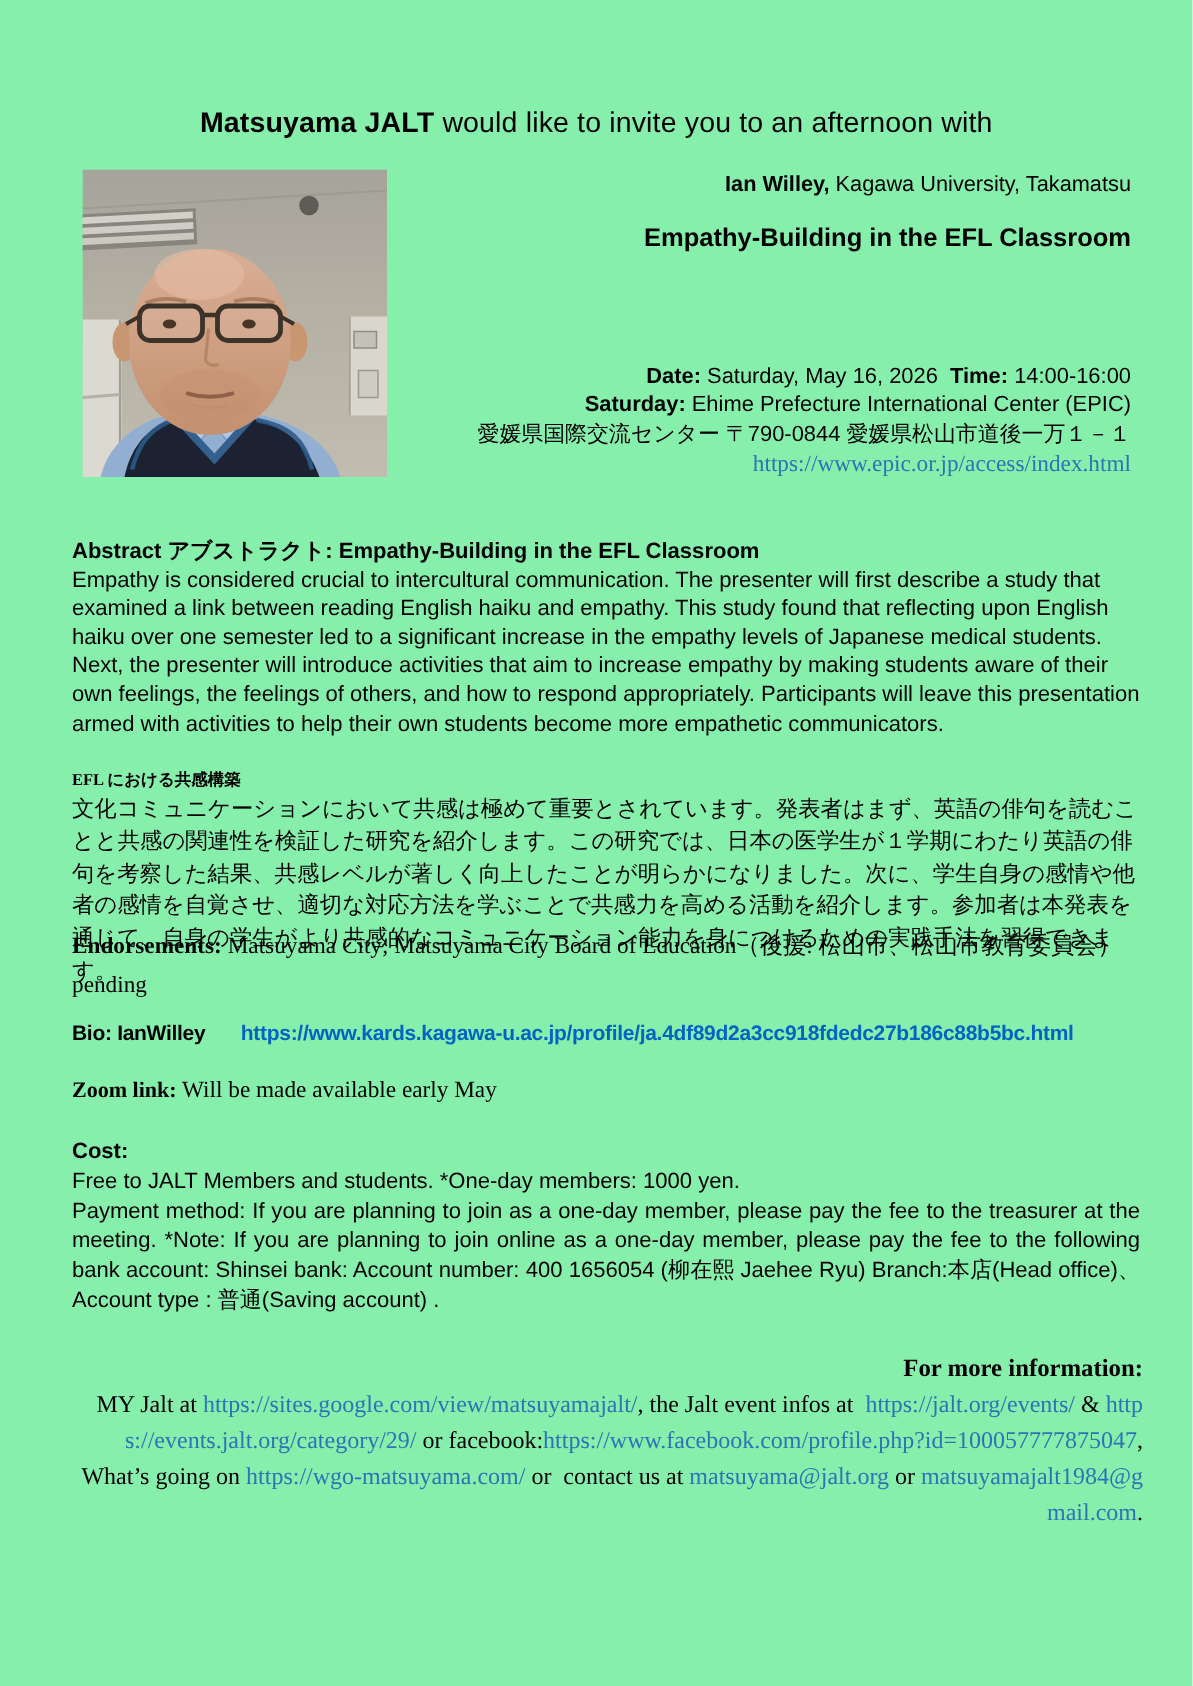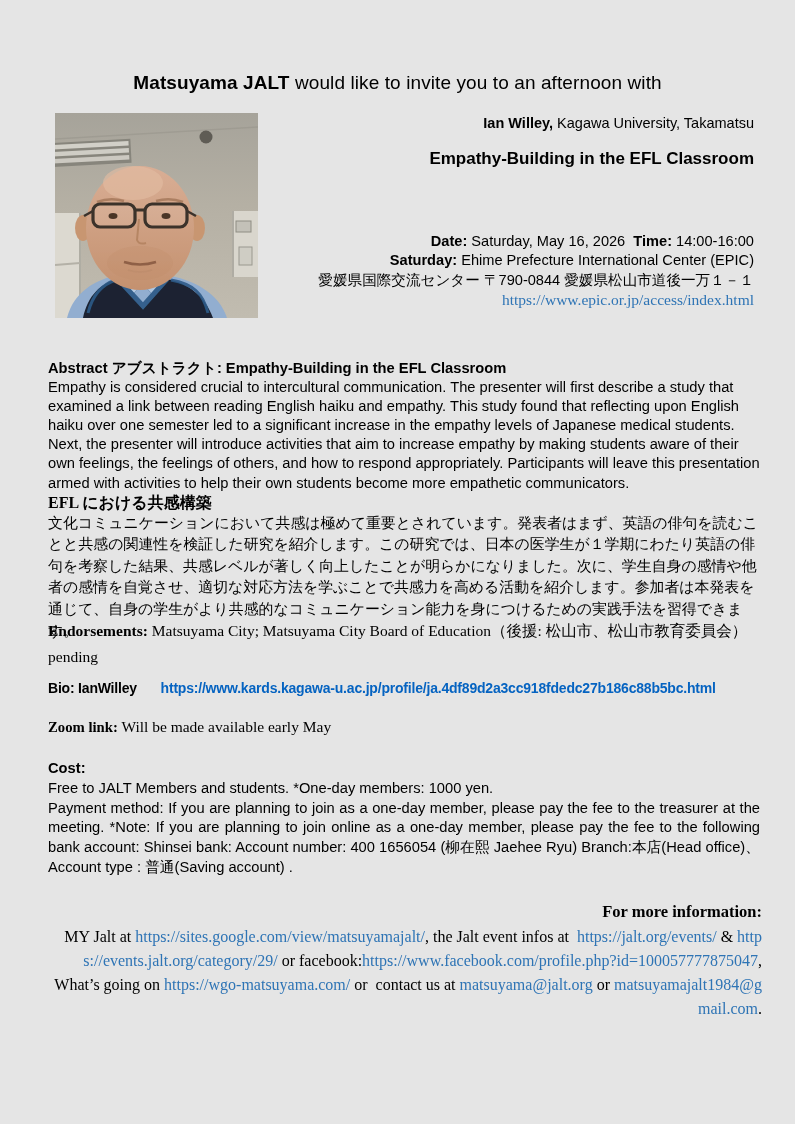--- a/index.html
+++ b/index.html
@@ -1,41 +1,41 @@
 <!DOCTYPE html>
 <html><head>
 <meta charset="utf-8">
 <style>
   html,body{margin:0;padding:0;background:#ffffff;}
   .page{
-    position:relative;width:795px;height:1124px;background:#e5e5e5;
+    position:relative;width:795px;height:1124px;background:#86efac;
     font-family:"Liberation Sans","DejaVu Sans",sans-serif;color:#000;overflow:hidden;
   }
   .pre{white-space:pre-wrap;}
   .seg-b{font-weight:700;}
   .seg-link{color:#2E74B5;}
   .seg-linkbright{color:#0563C1;}
   .seg-serif{font-family:"Liberation Serif","DejaVu Serif",serif;font-size:15.5px;}
   .seg-sans{font-family:Liberation Serif, serif;text-align:center;}
 
   .doc-title{position:absolute;top:72px;left:0;width:100%;text-align:center;font-size:19px;letter-spacing:.1px;}
 
   .photo{position:absolute;left:55px;top:113px;width:203px;height:205px;}
   .photo svg{display:block;}
 
   .speaker-col{position:absolute;left:260px;top:112px;width:494px;height:206px;text-align:right;}
   .byline{position:absolute;top:3px;left:0;width:100%;font-size:14.5px;}
   .talk-title{position:absolute;top:37px;left:0;width:100%;font-size:17px;font-weight:700;}
   .talk-title-jp{position:absolute;top:72px;left:0;width:100%;font-size:16.5px;font-weight:700;}
-  .event-details{position:absolute;top:120px;left:0;width:100%;font-size:14.6px;line-height:19.3px;}
+  .event-details{position:absolute;top:130px;left:0;width:100%;font-size:14.6px;line-height:19.3px;}
   .serif-link{font-family:"Liberation Serif","DejaVu Serif",serif;font-size:15.5px;color:#2E74B5;cursor:pointer;}
 
   .abstract{position:absolute;left:48px;top:337px;width:712px;font-size:14.7px;line-height:19.1px;}
   .abstract-heading{font-weight:700;margin-top:22px;}
-  .abstract-jp-heading{font-family:"Liberation Serif","DejaVu Serif",serif;font-weight:700;font-size:16px;line-height:20px;}
+  .abstract-jp-heading{font-family:"Liberation Serif","DejaVu Serif",serif;font-weight:700;font-size:11px;line-height:20px;margin-top:17px;}
   .abstract-jp{font-size:14.9px;line-height:21.6px;}
 
   .endorsements{position:absolute;left:48px;top:618px;width:712px;
     font-family:"Liberation Serif","DejaVu Serif",serif;font-size:15.5px;line-height:26px;}
 
   .bio{position:absolute;left:48px;top:680px;width:715px;font-size:14px;font-weight:700;
     letter-spacing:-0.2px;white-space:nowrap;}
   .bio .seg-linkbright{cursor:pointer;padding-left:20px;}
 
   .zoomlink{position:absolute;left:48px;top:718px;width:712px;font-size:14.7px;font-weight:700;}

